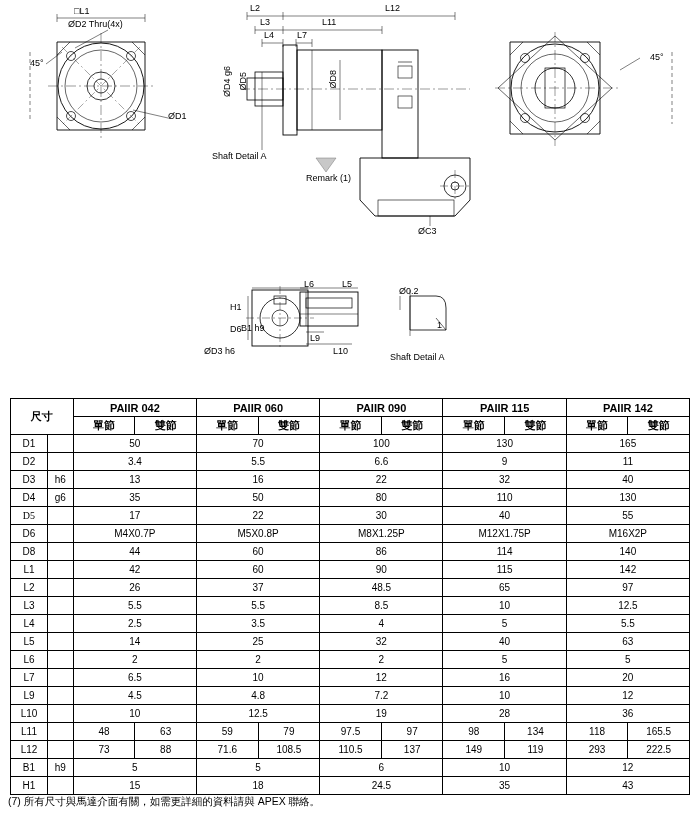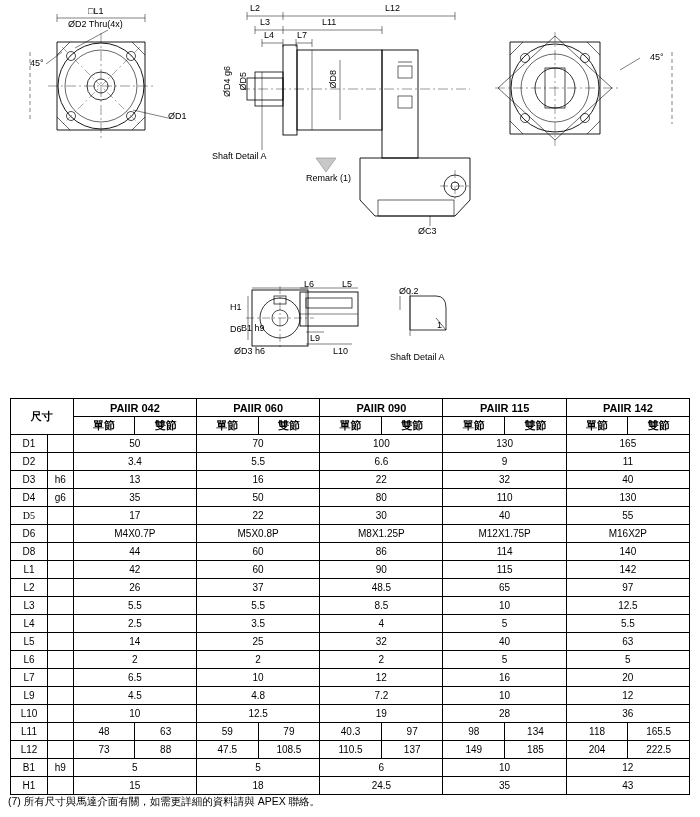--- a/index.html
+++ b/index.html
@@ -190,42 +190,42 @@
       <line x1="306" y1="332" x2="324" y2="332" stroke-width="0.5"></line>
       <line x1="306" y1="344" x2="352" y2="344" stroke-width="0.5"></line>
 
       <path d="M410,296 L436,296 Q446,296 446,308 L446,330 L410,330 Z" stroke-width="0.8"></path>
       <line x1="410" y1="290" x2="410" y2="336" stroke-width="0.5"></line>
       <line x1="436" y1="318" x2="446" y2="330" stroke-width="0.6"></line>
       <line x1="400" y1="296" x2="400" y2="310" stroke-width="0.5"></line>
     </g>
   </svg>
 
-  <span class="dim-label" style="left:88px;top:6px;">□L1</span>
+  <span class="dim-label" style="left:74px;top:6px;">□L1</span>
   <span class="dim-label" style="left:68px;top:19px;">ØD2 Thru(4x)</span>
   <span class="dim-label" style="left:30px;top:58px;">45°</span>
   <span class="dim-label" style="left:168px;top:111px;">ØD1</span>
 
   <span class="dim-label" style="left:250px;top:3px;">L2</span>
   <span class="dim-label" style="left:260px;top:17px;">L3</span>
   <span class="dim-label" style="left:264px;top:30px;">L4</span>
   <span class="dim-label" style="left:297px;top:30px;">L7</span>
   <span class="dim-label" style="left:322px;top:17px;">L11</span>
   <span class="dim-label" style="left:385px;top:3px;">L12</span>
   <span class="dim-label vert" style="left:222px;top:66px;">ØD4 g6</span>
   <span class="dim-label vert" style="left:238px;top:72px;">ØD5</span>
   <span class="dim-label vert" style="left:328px;top:70px;">ØD8</span>
   <span class="dim-label" style="left:212px;top:151px;">Shaft Detail  A</span>
   <span class="dim-label" style="left:306px;top:173px;">Remark (1)</span>
   <span class="dim-label" style="left:418px;top:226px;">ØC3</span>
 
   <span class="dim-label" style="left:241px;top:279px;margin-top:44px;">B1 h9</span>
   <span class="dim-label" style="left:230px;top:302px;">H1</span>
   <span class="dim-label" style="left:230px;top:324px;">D6</span>
-  <span class="dim-label" style="left:234px;top:346px;">ØD3 h6</span>
+  <span class="dim-label" style="left:204px;top:346px;">ØD3 h6</span>
   <span class="dim-label" style="left:304px;top:279px;">L6</span>
   <span class="dim-label" style="left:342px;top:279px;">L5</span>
   <span class="dim-label" style="left:310px;top:333px;">L9</span>
   <span class="dim-label" style="left:333px;top:346px;">L10</span>
   <span class="dim-label" style="left:399px;top:286px;">Ø0.2</span>
   <span class="dim-label" style="left:437px;top:320px;">1</span>
   <span class="dim-label" style="left:390px;top:352px;">Shaft  Detail  A</span>
 
   <span class="dim-label" style="left:650px;top:52px;">45°</span>
 </div>
@@ -399,39 +399,39 @@
           <td class="mdl" colspan="2">28</td>
           <td class="mdl" colspan="2">36</td>
         </tr>
         <tr>
           <td class="rowhead colSub" style="width: 32px;">L11</td>
           <td class="rowhead" style="width: 22px;"></td>
           <td class="half">48</td>
           <td class="half">63</td>
           <td class="half">59</td>
           <td class="half">79</td>
-          <td class="half">40.3</td>
+          <td class="half">97.5</td>
           <td class="half">97</td>
           <td class="half">98</td>
           <td class="half">134</td>
           <td class="half">118</td>
           <td class="half">165.5</td>
         </tr>
         <tr>
           <td class="rowhead colSub" style="width: 32px;">L12</td>
           <td class="rowhead" style="width: 22px;"></td>
           <td class="half">73</td>
           <td class="half">88</td>
-          <td class="half">47.5</td>
+          <td class="half">71.6</td>
           <td class="half">108.5</td>
           <td class="half">110.5</td>
           <td class="half">137</td>
           <td class="half">149</td>
-          <td class="half">185</td>
-          <td class="half">204</td>
+          <td class="half">119</td>
+          <td class="half">293</td>
           <td class="half">222.5</td>
         </tr>
         <tr>
           <td class="rowhead colSub" style="width: 32px;">B1</td>
           <td class="rowhead" style="width: 22px;">h9</td>
           <td class="mdl" colspan="2">5</td>
           <td class="mdl" colspan="2">5</td>
           <td class="mdl" colspan="2">6</td>
           <td class="mdl" colspan="2">10</td>
           <td class="mdl" colspan="2">12</td>

